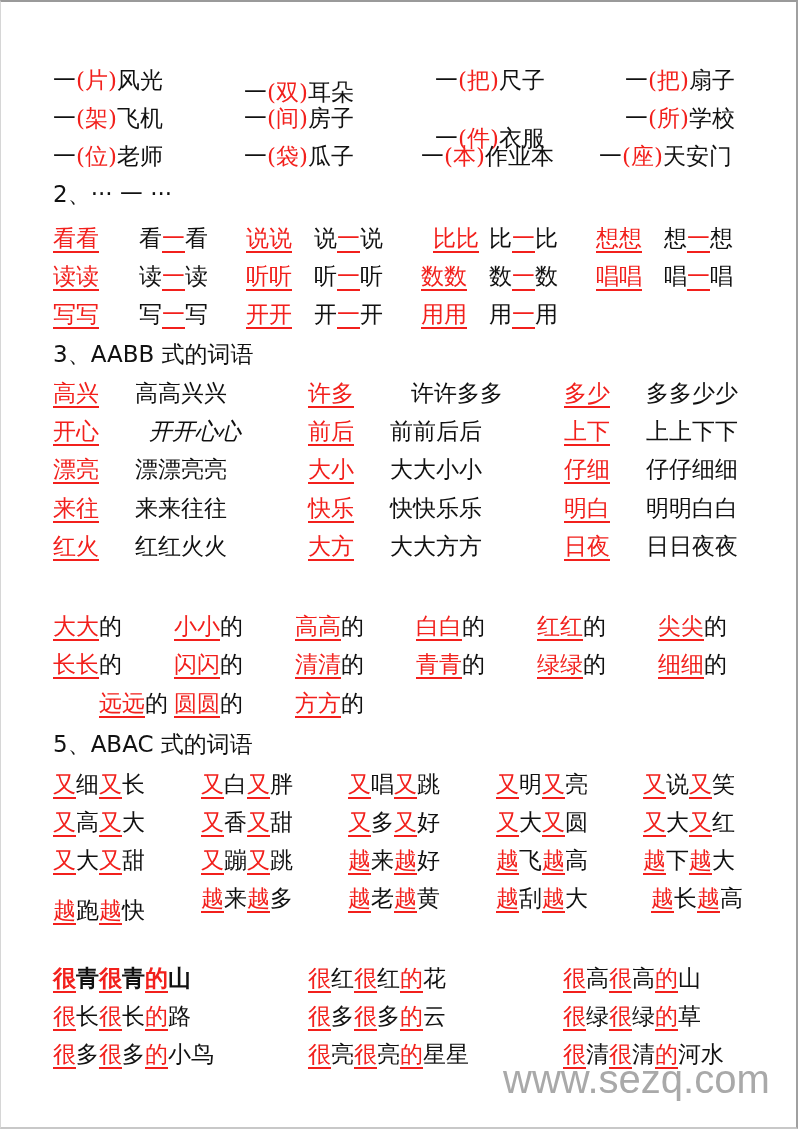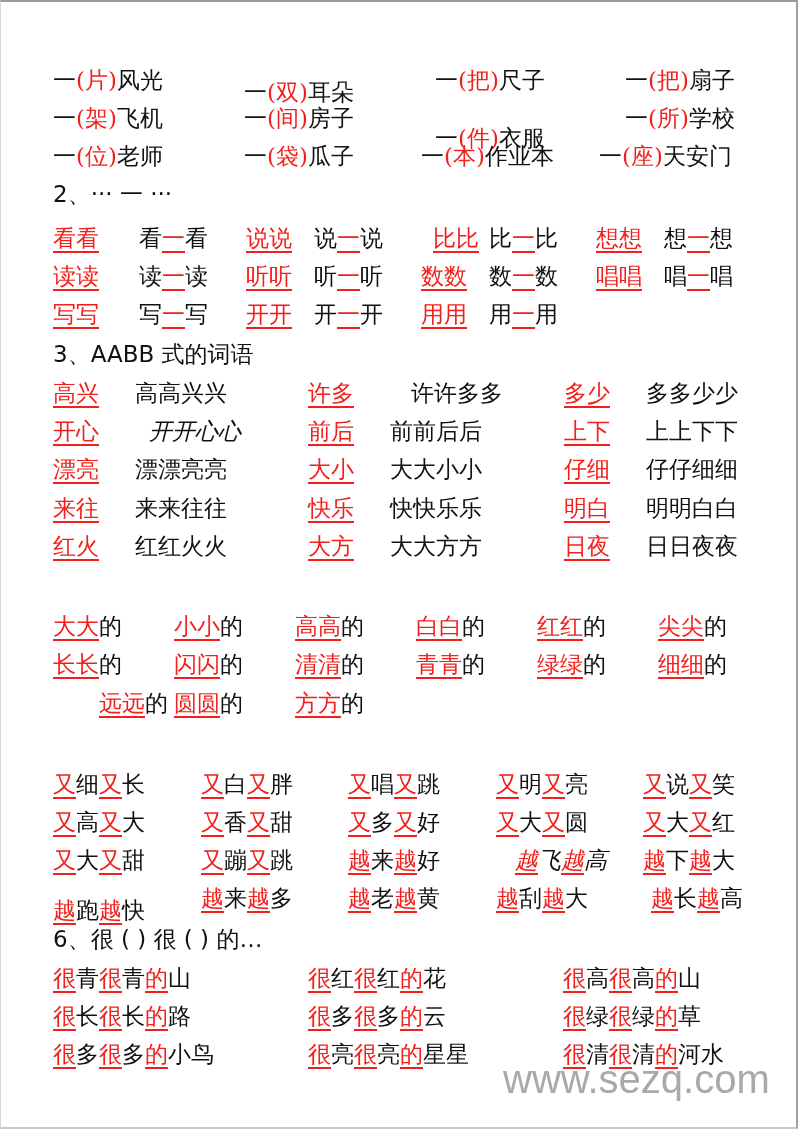--- a/index.html
+++ b/index.html
@@ -142,55 +142,55 @@
       <span class="cell" style="left:536px;"><span class="u">绿绿</span><span>的</span></span>
       <span class="cell" style="left:657px;"><span class="u">细细</span><span>的</span></span>
     </div>
     <div class="row" style="top:684px;">
       <span class="cell" style="left:67px;margin-left:31px;"><span class="u">远远</span><span>的</span></span>
       <span class="cell" style="left:173px;"><span class="u">圆圆</span><span>的</span></span>
       <span class="cell" style="left:294px;"><span class="u">方方</span><span>的</span></span>
     </div>
   </div>
 
+  <div class="heading" style="top:725px;">5、ABAC  式的词语</div>
   <div>
     <div class="row" style="top:765px;">
       <span class="cell" style="left:52px;"><span class="u">又</span><span>细</span><span class="u">又</span><span>长</span></span>
       <span class="cell" style="left:200px;"><span class="u">又</span><span>白</span><span class="u">又</span><span>胖</span></span>
       <span class="cell" style="left:347px;"><span class="u">又</span><span>唱</span><span class="u">又</span><span>跳</span></span>
       <span class="cell" style="left:495px;"><span class="u">又</span><span>明</span><span class="u">又</span><span>亮</span></span>
       <span class="cell" style="left:642px;"><span class="u">又</span><span>说</span><span class="u">又</span><span>笑</span></span>
     </div>
     <div class="row" style="top:803px;">
       <span class="cell" style="left:52px;"><span class="u">又</span><span>高</span><span class="u">又</span><span>大</span></span>
       <span class="cell" style="left:200px;"><span class="u">又</span><span>香</span><span class="u">又</span><span>甜</span></span>
       <span class="cell" style="left:347px;"><span class="u">又</span><span>多</span><span class="u">又</span><span>好</span></span>
       <span class="cell" style="left:495px;"><span class="u">又</span><span>大</span><span class="u">又</span><span>圆</span></span>
       <span class="cell" style="left:642px;"><span class="u">又</span><span>大</span><span class="u">又</span><span>红</span></span>
     </div>
     <div class="row" style="top:841px;">
       <span class="cell" style="left:52px;"><span class="u">又</span><span>大</span><span class="u">又</span><span>甜</span></span>
       <span class="cell" style="left:200px;"><span class="u">又</span><span>蹦</span><span class="u">又</span><span>跳</span></span>
       <span class="cell" style="left:347px;"><span class="u">越</span><span>来</span><span class="u">越</span><span>好</span></span>
-      <span class="cell" style="left:514px;font-style:italic;"><span class="u">越</span><span>飞</span><span class="u">越</span><span>高</span></span>
+      <span class="cell" style="left:495px;"><span class="u">越</span><span>飞</span><span class="u">越</span><span>高</span></span>
       <span class="cell" style="left:642px;"><span class="u">越</span><span>下</span><span class="u">越</span><span>大</span></span>
     </div>
     <div class="row" style="top:879px;">
       <span class="cell" style="left:52px;margin-top:12px;"><span class="u">越</span><span>跑</span><span class="u">越</span><span>快</span></span>
       <span class="cell" style="left:200px;"><span class="u">越</span><span>来</span><span class="u">越</span><span>多</span></span>
       <span class="cell" style="left:347px;"><span class="u">越</span><span>老</span><span class="u">越</span><span>黄</span></span>
       <span class="cell" style="left:495px;"><span class="u">越</span><span>刮</span><span class="u">越</span><span>大</span></span>
       <span class="cell" style="left:650px;"><span class="u">越</span><span>长</span><span class="u">越</span><span>高</span></span>
     </div>
   </div>
 
-  <div class="heading" style="top:920px;">6、很 ( ) 很 ( )  的…</div>
   <div>
     <div class="row" style="top:959px;">
-      <span class="cell" style="left:52px;"><span class="u">很</span><span>青</span><span class="u">很</span><span>青</span><span class="u">的</span><span>山</span></span>
+      <span class="cell" style="left:52px;font-weight:bold;"><span class="u">很</span><span>青</span><span class="u">很</span><span>青</span><span class="u">的</span><span>山</span></span>
       <span class="cell" style="left:307px;"><span class="u">很</span><span>红</span><span class="u">很</span><span>红</span><span class="u">的</span><span>花</span></span>
       <span class="cell" style="left:562px;"><span class="u">很</span><span>高</span><span class="u">很</span><span>高</span><span class="u">的</span><span>山</span></span>
     </div>
     <div class="row" style="top:997px;">
       <span class="cell" style="left:52px;"><span class="u">很</span><span>长</span><span class="u">很</span><span>长</span><span class="u">的</span><span>路</span></span>
       <span class="cell" style="left:307px;"><span class="u">很</span><span>多</span><span class="u">很</span><span>多</span><span class="u">的</span><span>云</span></span>
       <span class="cell" style="left:562px;"><span class="u">很</span><span>绿</span><span class="u">很</span><span>绿</span><span class="u">的</span><span>草</span></span>
     </div>
     <div class="row" style="top:1035px;">
       <span class="cell" style="left:52px;"><span class="u">很</span><span>多</span><span class="u">很</span><span>多</span><span class="u">的</span><span>小鸟</span></span>

